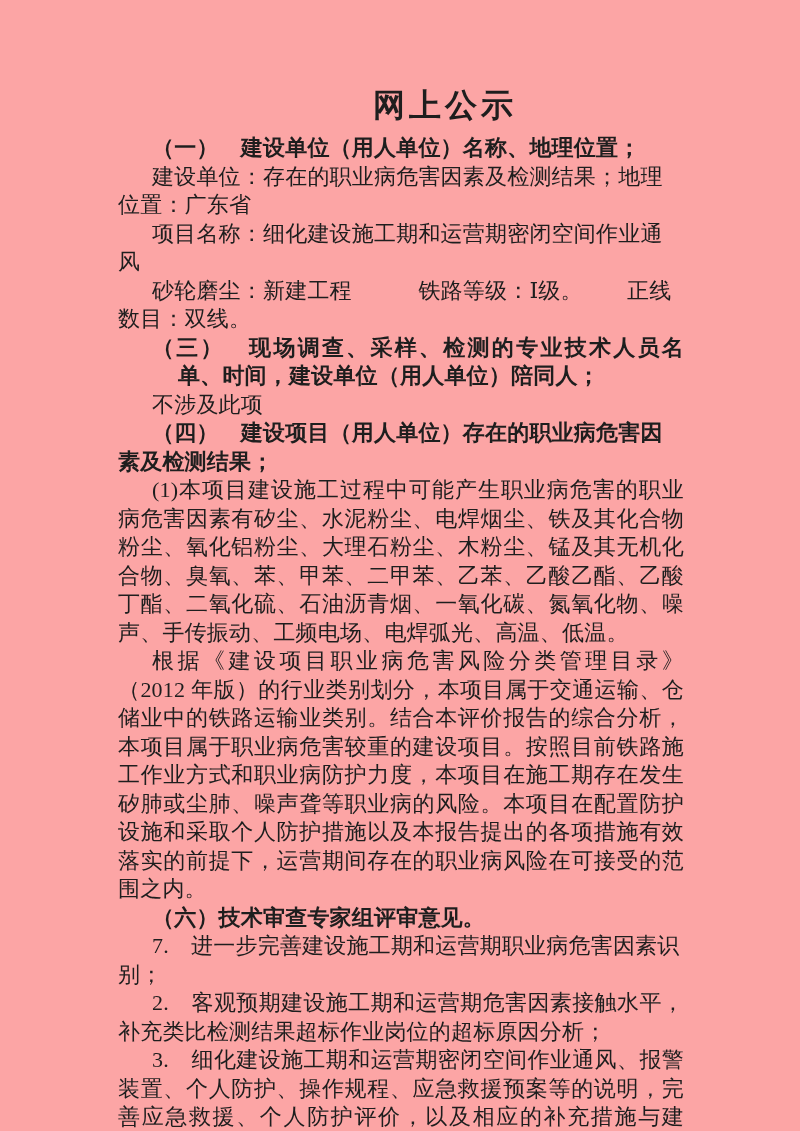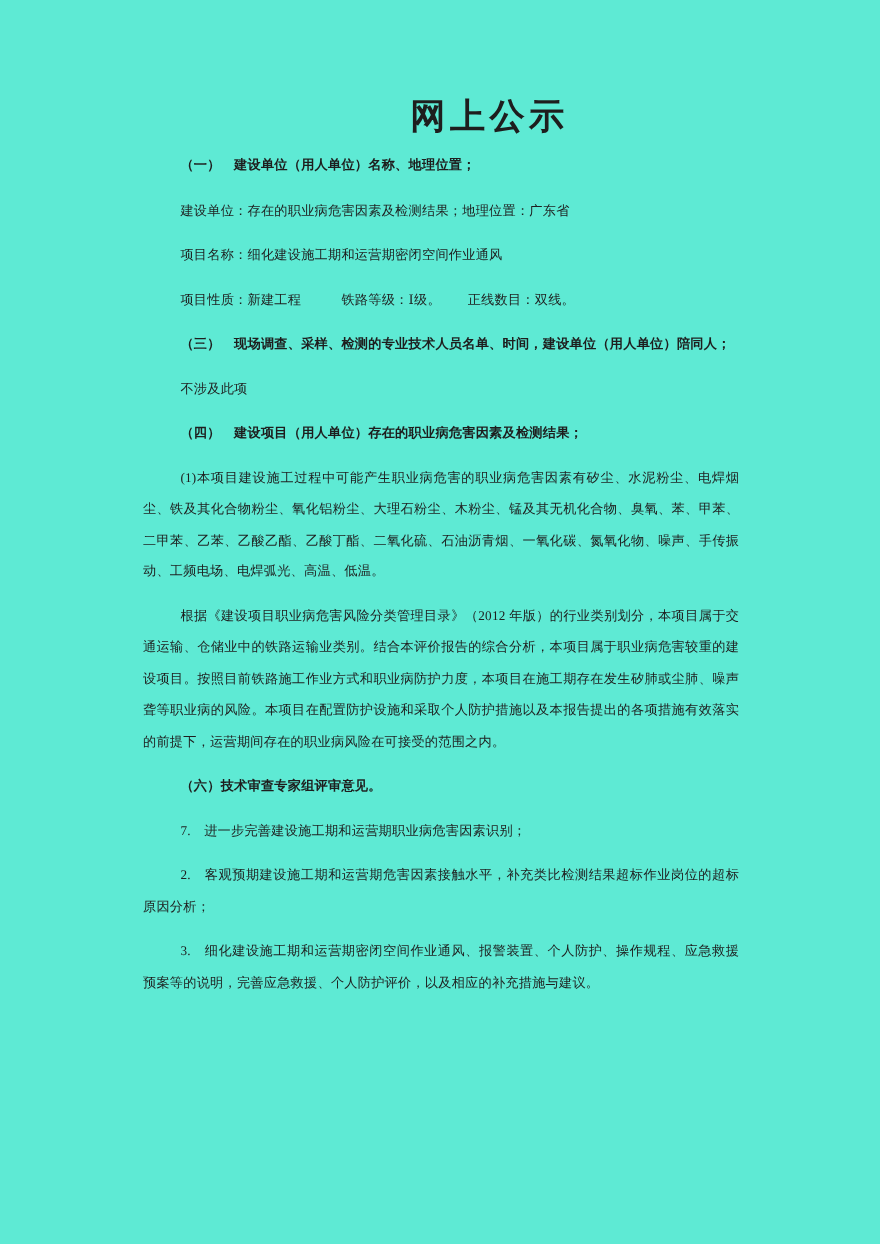--- a/index.html
+++ b/index.html
@@ -4,41 +4,41 @@
 <style>
   html, body {
     margin: 0;
     padding: 0;
     background: #ffffff;
   }
   .page {
     position: relative;
     width: 800px;
     height: 1131px;
-    background: #5eead4;
+    background: #fca5a5;
     box-sizing: border-box;
     padding: 86px 116px 0 118px;
     font-family: "Liberation Serif", "DejaVu Serif", serif;
     color: #1e1e1e;
     overflow: hidden;
   }
   .doc-title {
     font-size: 32px;
     line-height: 38px;
     font-weight: bold;
     text-align: center;
     
     padding-left: 88px;
     letter-spacing: 4px;
     margin: 0 0 10px 0;
   }
   .block {
-    font-size: 12px;
+    font-size: 22px;
     line-height: 28.5px;
-    margin: 12px;
+    margin: 0;
     text-indent: 34px;        
     letter-spacing: 0.2px;
   }
   .heading {
     font-weight: bold;
   }
   
   .hang {
     padding-left: 60px;
     text-indent: -26px;
@@ -51,21 +51,21 @@
 <body>
 
 <div class="page">
 
   <h1 class="doc-title">网上公示</h1>
 
   <p class="block heading">（一）　建设单位（用人单位）名称、地理位置；</p>
   <p class="block">建设单位：存在的职业病危害因素及检测结果；地理位置：广东省</p>
 
   <p class="block">项目名称：细化建设施工期和运营期密闭空间作业通风</p>
-  <p class="block">项目性质：新建工程　　　铁路等级：Ⅰ级。　　正线数目：双线。</p>
+  <p class="block">砂轮磨尘：新建工程　　　铁路等级：Ⅰ级。　　正线数目：双线。</p>
 
   <p class="block heading hang justify">（三）　现场调查、采样、检测的专业技术人员名单、时间，建设单位（用人单位）陪同人；</p>
   <p class="block">不涉及此项</p>
 
   <p class="block heading">（四）　建设项目（用人单位）存在的职业病危害因素及检测结果；</p>
   <p class="block justify">(1)本项目建设施工过程中可能产生职业病危害的职业病危害因素有矽尘、水泥粉尘、电焊烟尘、铁及其化合物粉尘、氧化铝粉尘、大理石粉尘、木粉尘、锰及其无机化合物、臭氧、苯、甲苯、二甲苯、乙苯、乙酸乙酯、乙酸丁酯、二氧化硫、石油沥青烟、一氧化碳、氮氧化物、噪声、手传振动、工频电场、电焊弧光、高温、低温。</p>
 
   <p class="block justify">根据《建设项目职业病危害风险分类管理目录》（2012 年版）的行业类别划分，本项目属于交通运输、仓储业中的铁路运输业类别。结合本评价报告的综合分析，本项目属于职业病危害较重的建设项目。按照目前铁路施工作业方式和职业病防护力度，本项目在施工期存在发生矽肺或尘肺、噪声聋等职业病的风险。本项目在配置防护设施和采取个人防护措施以及本报告提出的各项措施有效落实的前提下，运营期间存在的职业病风险在可接受的范围之内。</p>
 
   <p class="block heading">（六）技术审查专家组评审意见。</p>

